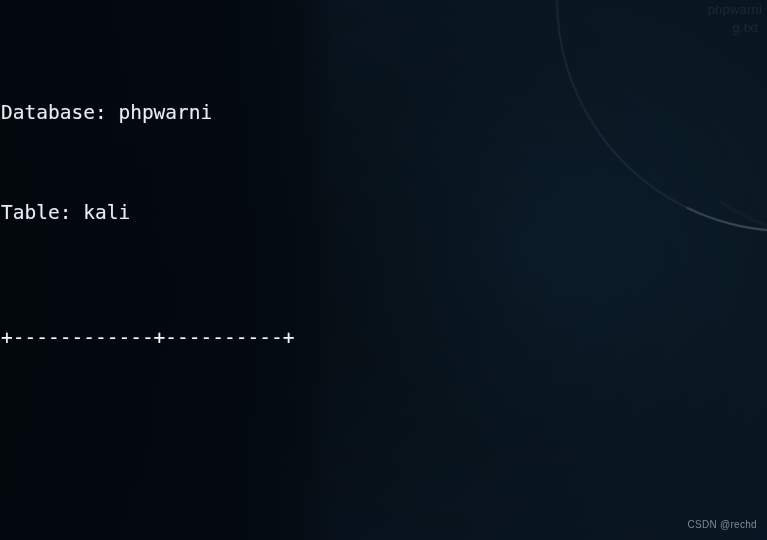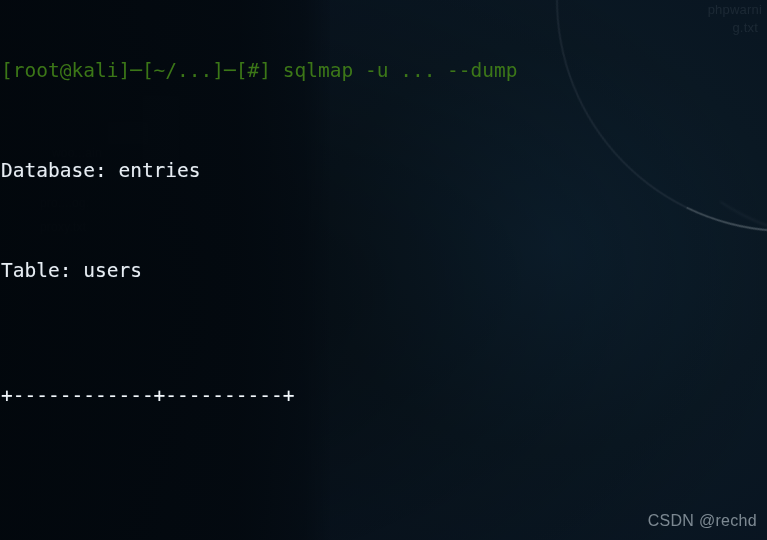--- a/index.html
+++ b/index.html
@@ -114,21 +114,21 @@
     opacity: 0.95;
   }
   .rule { color: #f2f6f9; }
 
   
   .watermark {
     position: absolute;
     right: 10px;
     bottom: 10px;
     font-family: "Liberation Sans", sans-serif;
-    font-size: 16px;
+    font-size: 10px;
     color: rgba(196, 206, 214, 0.62);
     letter-spacing: 0.3px;
   }
 </style>
 </head>
 <body>
 
 <div id="screen">
 
   <div class="wallpaper"></div>
@@ -144,25 +144,24 @@
 
   <div class="ghost" style="left:52px; top:146px; font-size:12px;">woo...ain</div>
   <div class="ghost" style="left:40px; top:196px; font-size:12px;">pro....og.</div>
   <div class="ghost" style="left:40px; top:220px; font-size:12px;">proxy.txt</div>
 
   <div class="term">
     <div class="term-bg"></div>
 
     <div class="lines">
 
-      <div class="line prompt-line">[root@kali]─[~/...]─[#] sqlmap -u ... --dump</div>
 
-      <div class="line">Database: entries</div>
+      <div class="line">Database: phpwarni</div>
 
-      <div class="line">Table: users</div>
+      <div class="line">Table: kali</div>
 
 
       <div class="line rule">+------------+----------+</div>
 
       
 
       
 
       
       

